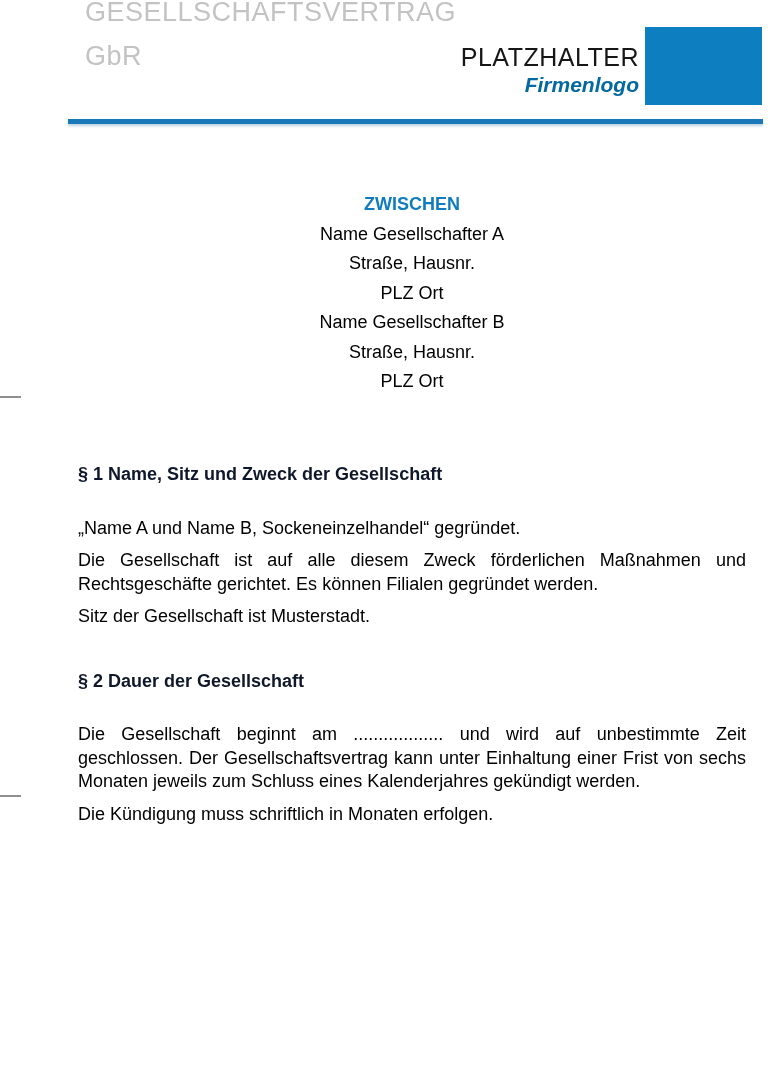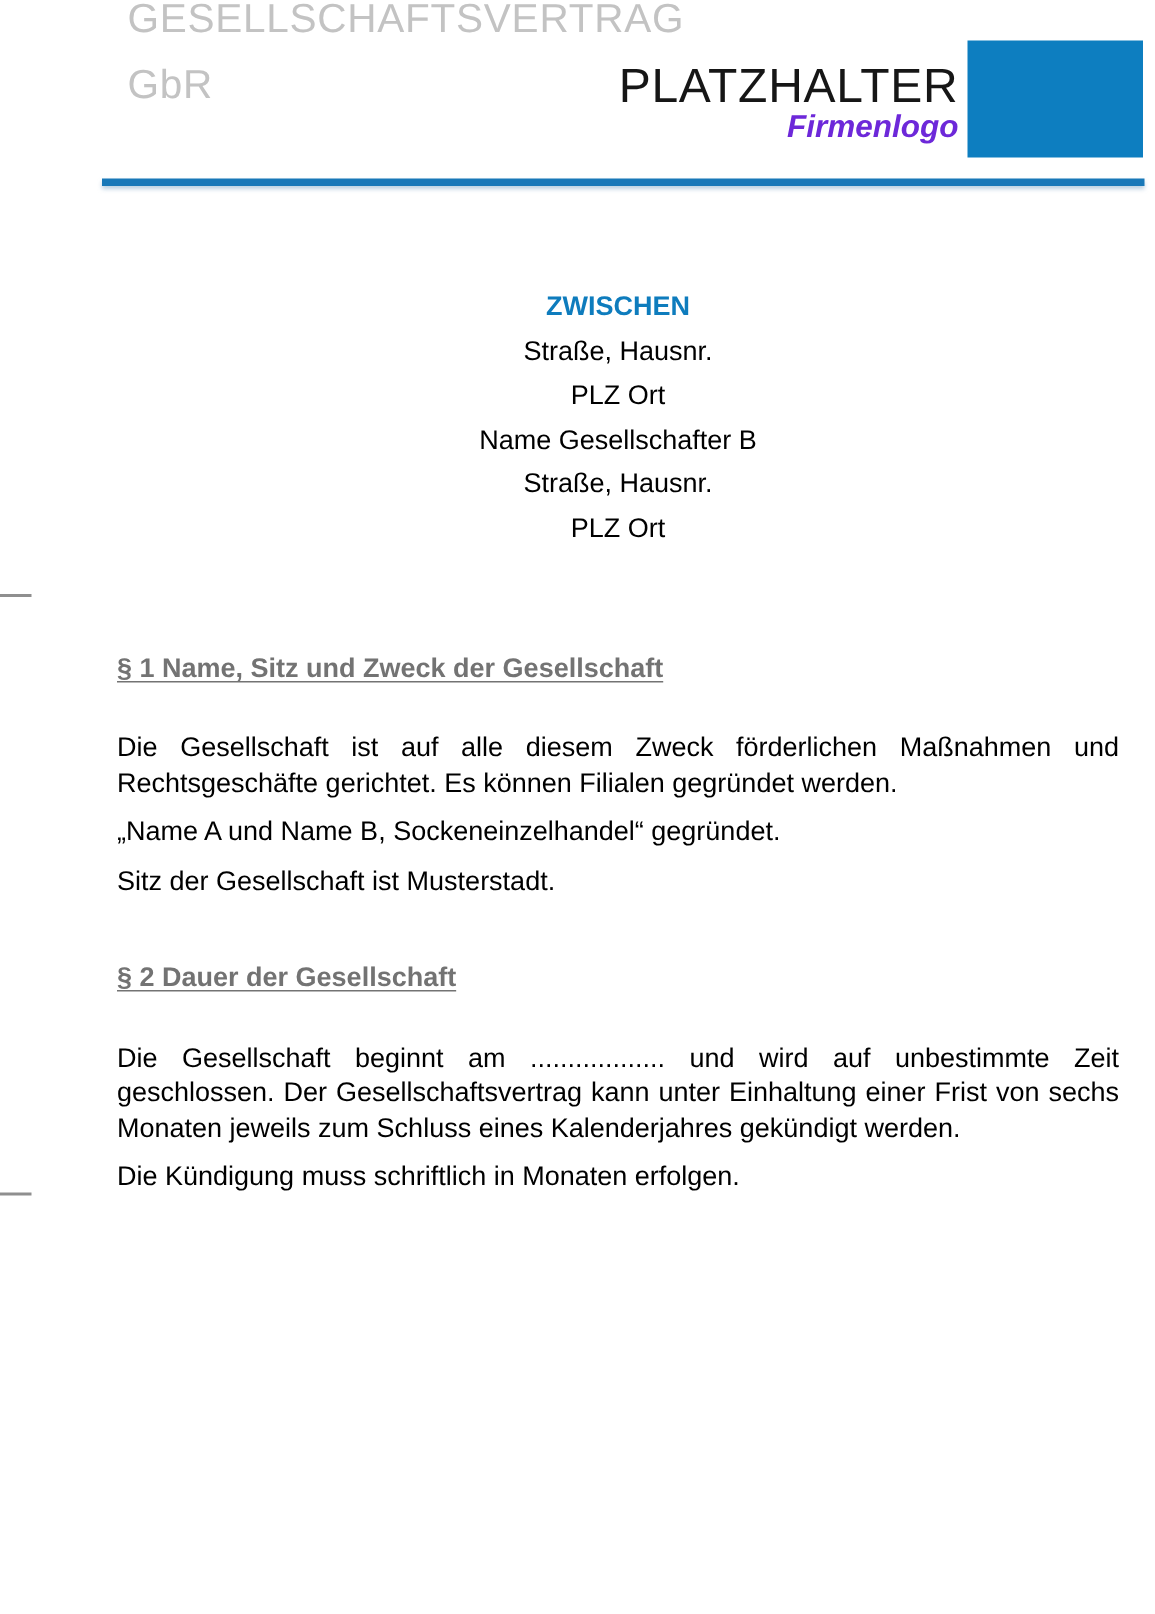--- a/index.html
+++ b/index.html
@@ -18,22 +18,22 @@
     color:#c3c3c3; font-size:27px; letter-spacing:0.5px;
   }
   .doc-title .t1 { line-height:36px; }
   .doc-title .t2 { line-height:36px; margin-top:8px; }
 
   .logo {
     position:absolute; top:27px; right:8px;
     display:flex; align-items:flex-start;
   }
   .logo-text { text-align:right; margin-right:6px; padding-top:16px; }
-  .logo-name { font-size:32px; color:#161616; letter-spacing:0.5px; line-height:29px; font-weight:500; }
-  .logo-sub  { font-size:21px; font-style:italic; color:#6d28d9; line-height:26px; font-weight:600; }
+  .logo-name { font-size:25px; color:#161616; letter-spacing:0.5px; line-height:29px; font-weight:500; }
+  .logo-sub  { font-size:21px; font-style:italic; color:#0369a1; line-height:26px; font-weight:600; }
   .logo-square { width:117px; height:78px; background:#0d7ec0; }
 
   .top-rule {
     position:absolute; left:68px; top:119px; width:695px; height:5px;
     background:#1878b8;
     box-shadow:0 2px 3px rgba(130,170,200,0.55);
   }
 
   .fold-mark { position:absolute; left:0; width:21px; height:2px; background:#8f8f8f; }
   .fold-1 { top:396px; }
@@ -46,21 +46,21 @@
   }
   .parties { text-align:center; line-height:24px; }
   .parties p { margin:0 0 5.5px 0; }
   .kw { color:#0e7cbd; font-weight:700; }
   .gap-before { margin-top:28px !important; }
 
   .section-1 { margin-top:70px; }
   .section-2 { margin-top:41px; }
   .section-heading {
     margin:0 0 30px 0;
-    color:#737373; font-weight:700; text-decoration:underline;
+    color:#0f172a; font-weight:700; 
     text-underline-offset:3px;
   }
   .section p.body-par { margin:0 0 9px 0; text-align:justify; }
 
   
   .bottom-rule {
     position:absolute; left:68px; top:1058px; width:695px; height:6px;
     background:#1878b8; z-index:2;
   }
   .page-number {
@@ -88,33 +88,34 @@
 
   <div class="top-rule"></div>
 
   <div class="fold-mark fold-1"></div>
   <div class="fold-mark fold-2"></div>
 
   <div class="content">
 
     <div class="parties">
       <p class="kw">ZWISCHEN</p>
+      <p>Name Gesellschafter A</p>
       <p>Straße, Hausnr.</p>
       <p>PLZ Ort</p>
 
       <p>Name Gesellschafter B</p>
       <p>Straße, Hausnr.</p>
       <p>PLZ Ort</p>
 
     </div>
 
     <div class="section section-1">
       <p class="section-heading">§ 1 Name, Sitz und Zweck der Gesellschaft</p>
+      <p class="body-par">„Name A und Name B, Sockeneinzelhandel“ gegründet.</p>
       <p class="body-par">Die Gesellschaft ist auf alle diesem Zweck förderlichen Maßnahmen und Rechtsgeschäfte gerichtet. Es können Filialen gegründet werden.</p>
-      <p class="body-par">„Name A und Name B, Sockeneinzelhandel“ gegründet.</p>
       <p class="body-par">Sitz der Gesellschaft ist Musterstadt.</p>
     </div>
 
     <div class="section section-2">
       <p class="section-heading">§ 2 Dauer der Gesellschaft</p>
       <p class="body-par">Die Gesellschaft beginnt am .................. und wird auf unbestimmte Zeit geschlossen. Der Gesellschaftsvertrag kann unter Einhaltung einer Frist von sechs Monaten jeweils zum Schluss eines Kalenderjahres gekündigt werden.</p>
       <p class="body-par">Die Kündigung muss schriftlich in Monaten erfolgen.</p>
     </div>
 
   </div>

